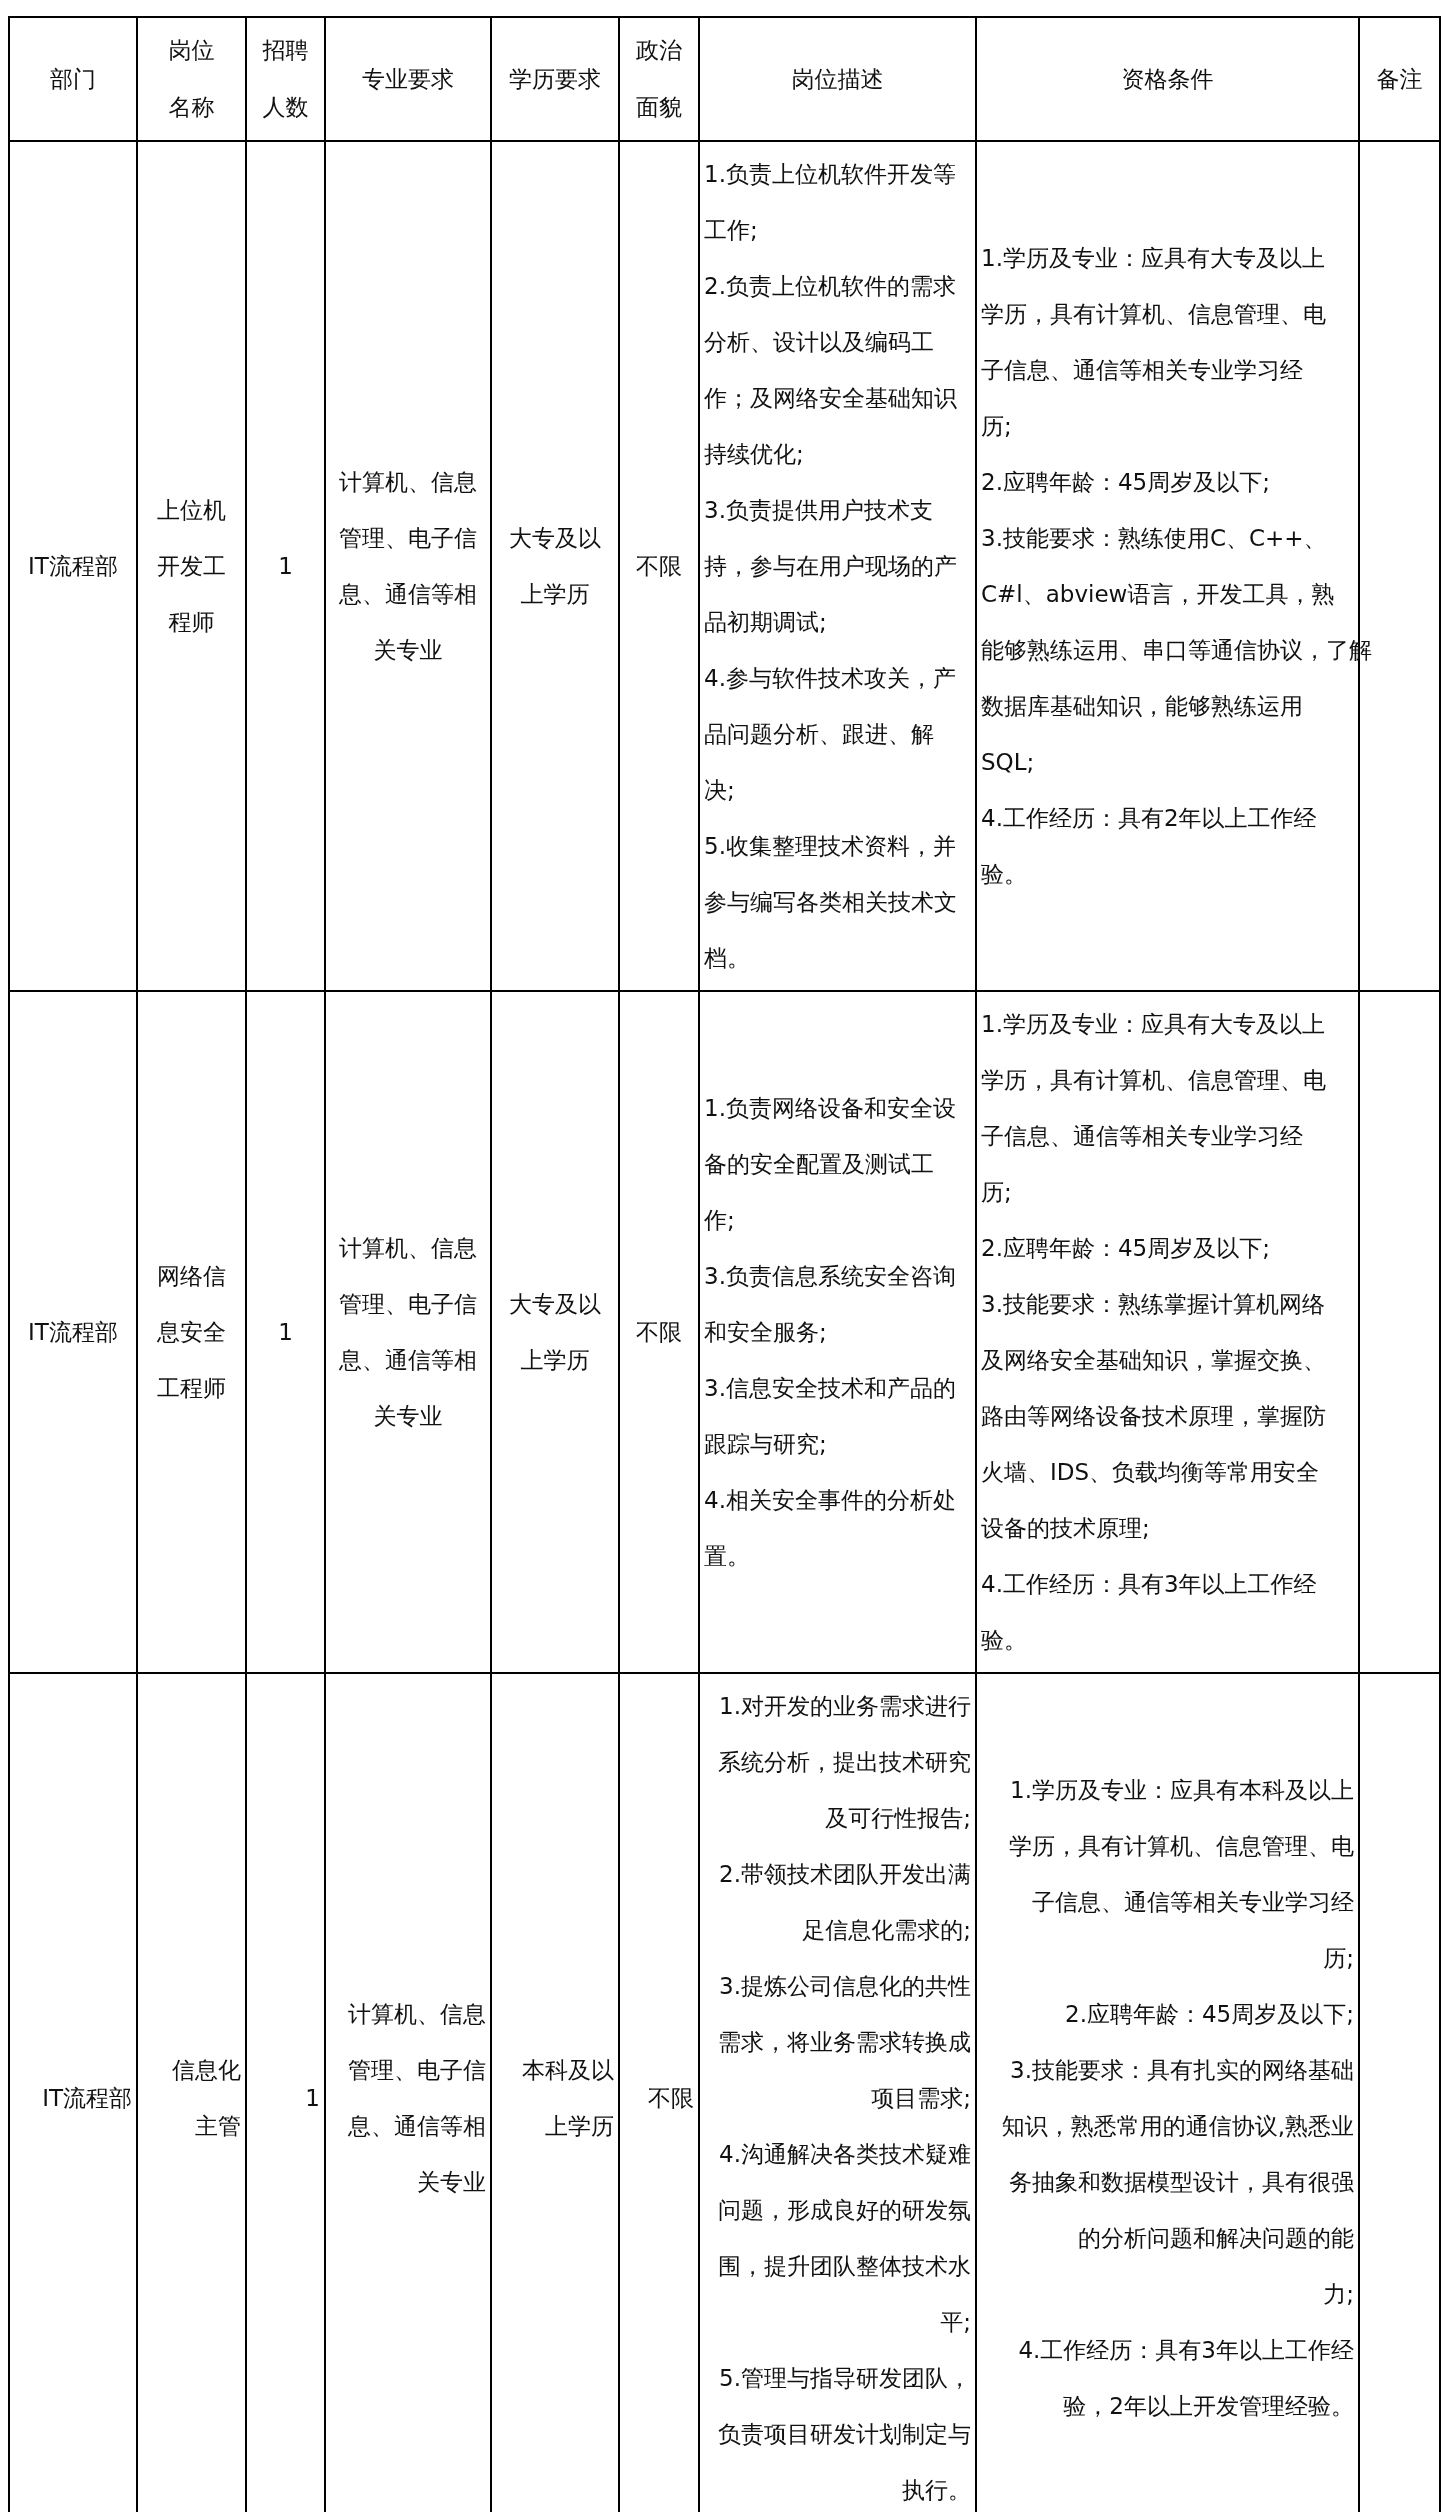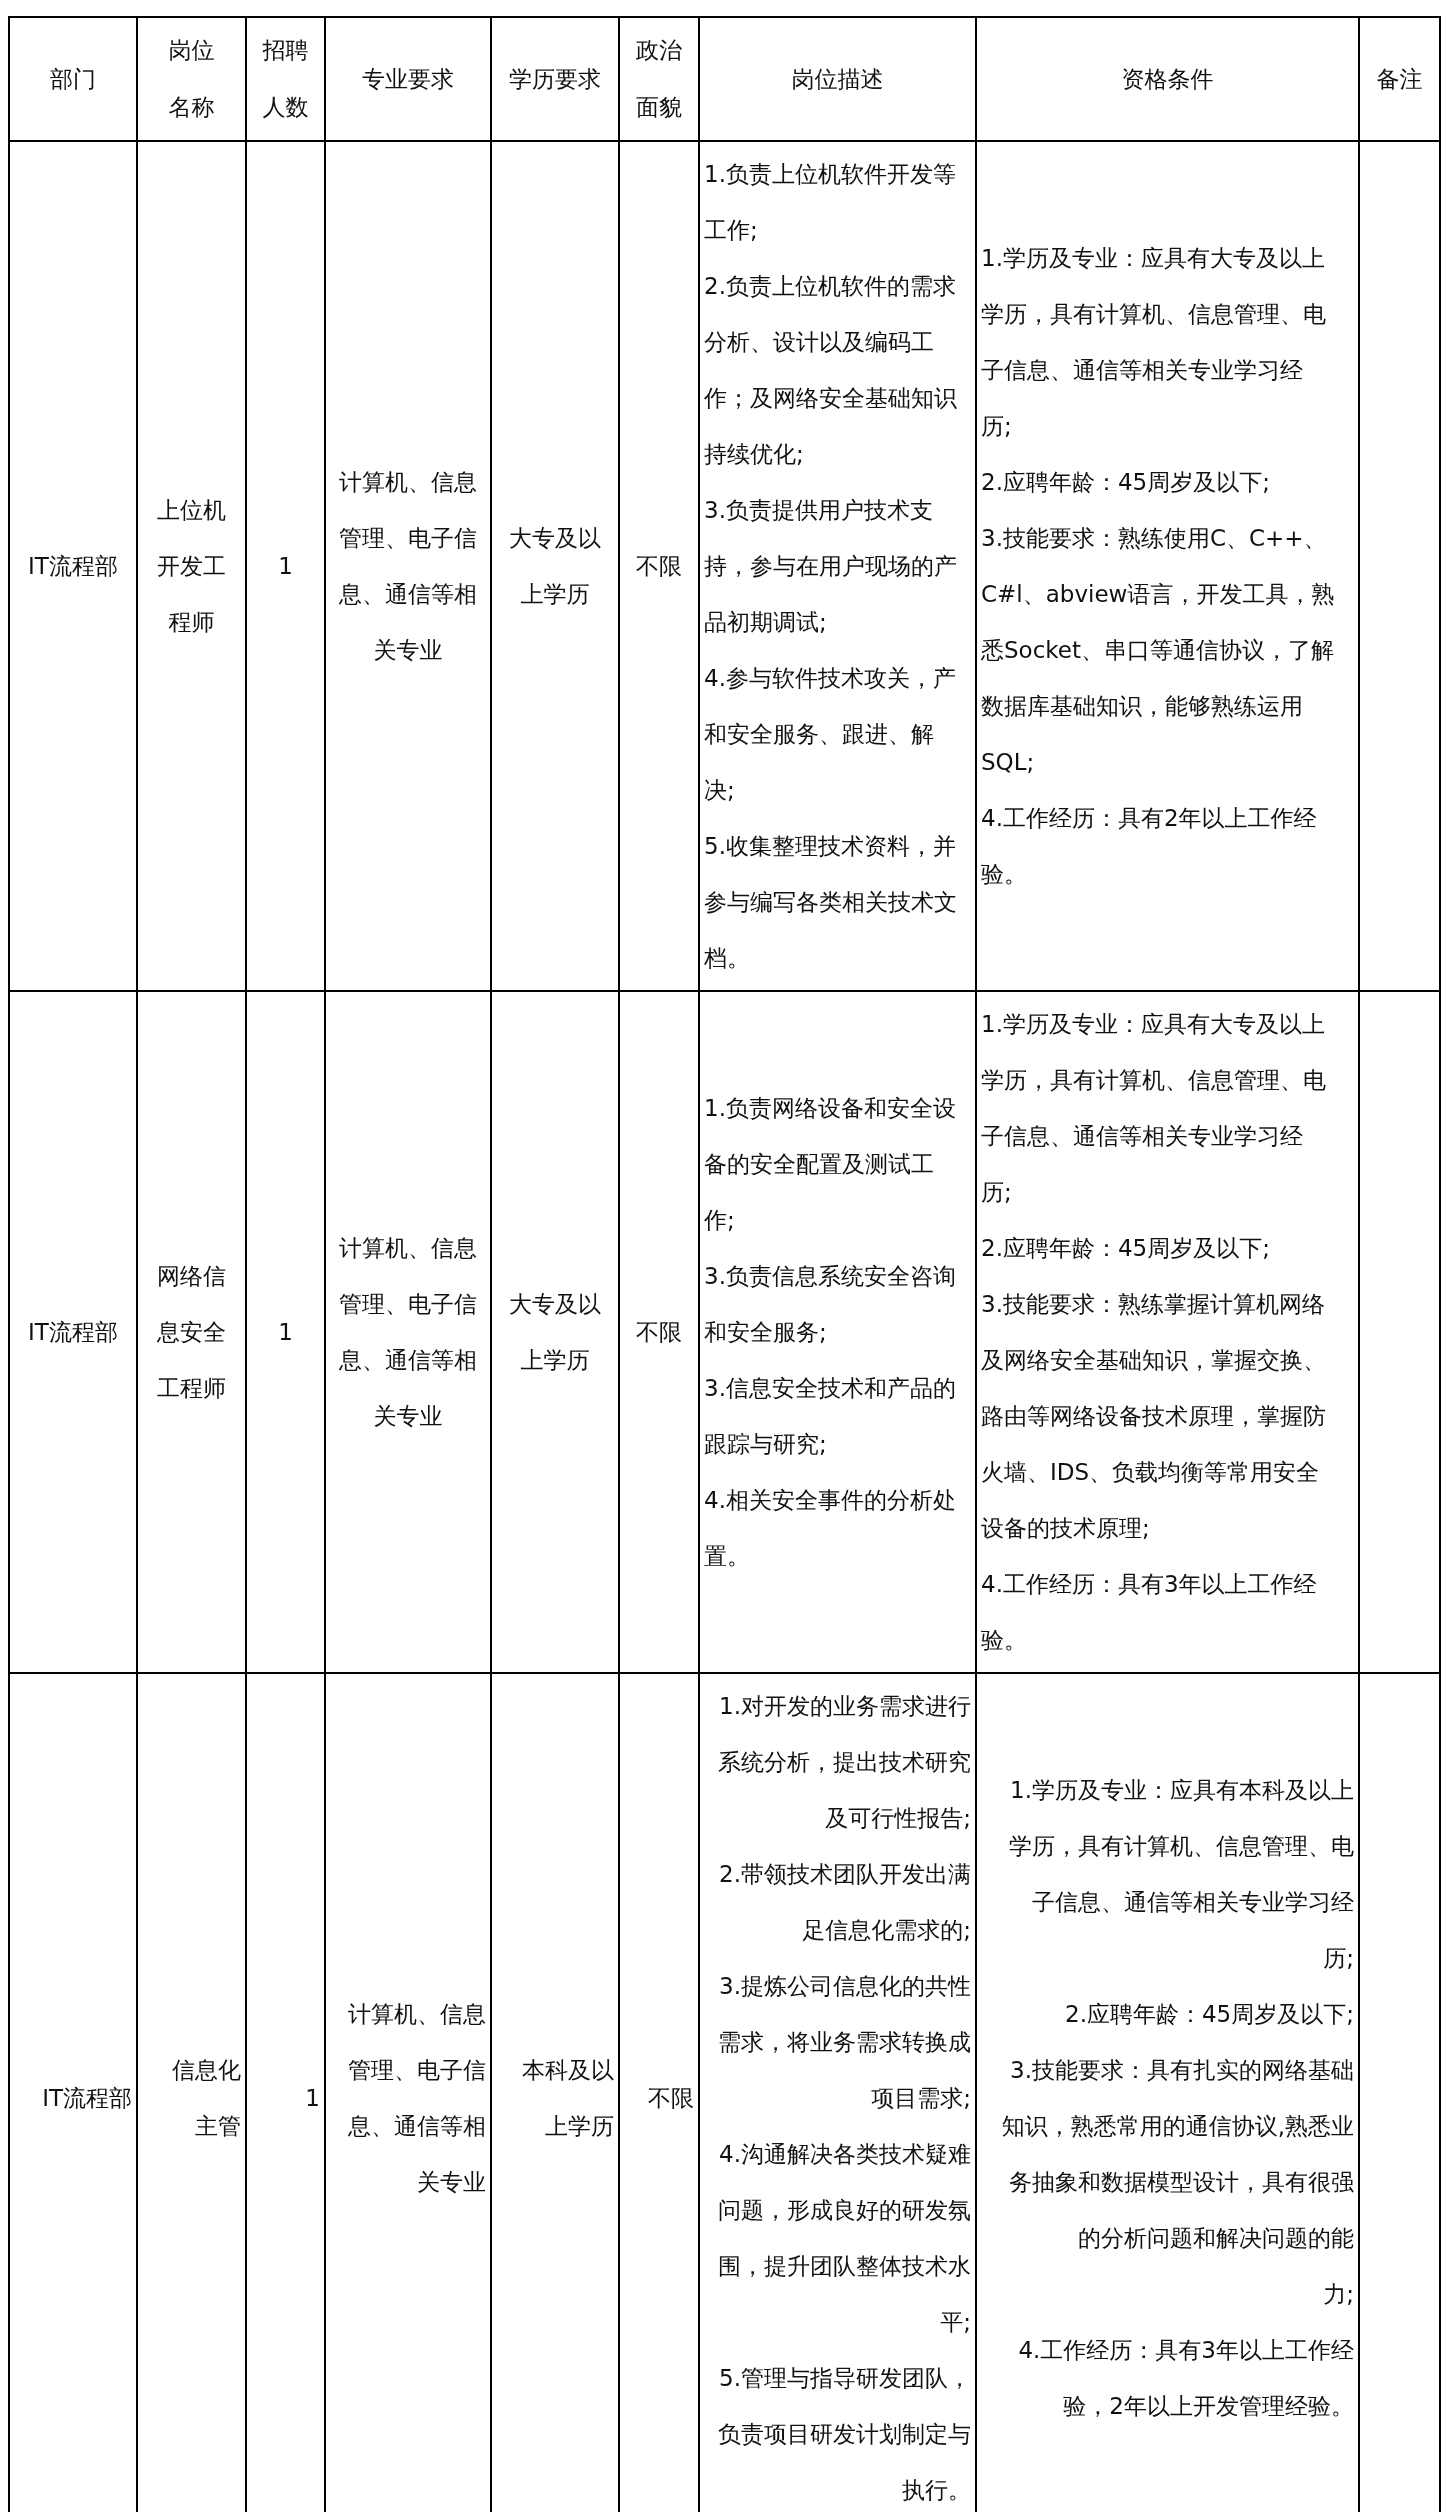--- a/index.html
+++ b/index.html
@@ -97,35 +97,35 @@
           <span class="line">1.负责上位机软件开发等</span>
           <span class="line">工作;</span>
           <span class="line">2.负责上位机软件的需求</span>
           <span class="line">分析、设计以及编码工</span>
           <span class="line">作；及网络安全基础知识</span>
           <span class="line">持续优化;</span>
           <span class="line">3.负责提供用户技术支</span>
           <span class="line">持，参与在用户现场的产</span>
           <span class="line">品初期调试;</span>
           <span class="line">4.参与软件技术攻关，产</span>
-          <span class="line">和安全服务、跟进、解</span>
+          <span class="line">品问题分析、跟进、解</span>
           <span class="line">决;</span>
           <span class="line">5.收集整理技术资料，并</span>
           <span class="line">参与编写各类相关技术文</span>
           <span class="line">档。</span>
         </td>
       <td class="l">
           <span class="line">1.学历及专业：应具有大专及以上</span>
           <span class="line">学历，具有计算机、信息管理、电</span>
           <span class="line">子信息、通信等相关专业学习经</span>
           <span class="line">历;</span>
           <span class="line">2.应聘年龄：45周岁及以下;</span>
           <span class="line">3.技能要求：熟练使用C、C++、</span>
           <span class="line">C#l、abview语言，开发工具，熟</span>
-          <span class="line">悉Socket、串口等通信协议，了解</span>
+          <span class="line">能够熟练运用、串口等通信协议，了解</span>
           <span class="line">数据库基础知识，能够熟练运用</span>
           <span class="line">SQL;</span>
           <span class="line">4.工作经历：具有2年以上工作经</span>
           <span class="line">验。</span>
         </td>
       <td class="c">
           <span class="line"></span>
         </td>
     </tr>
     <tr class="r2">

